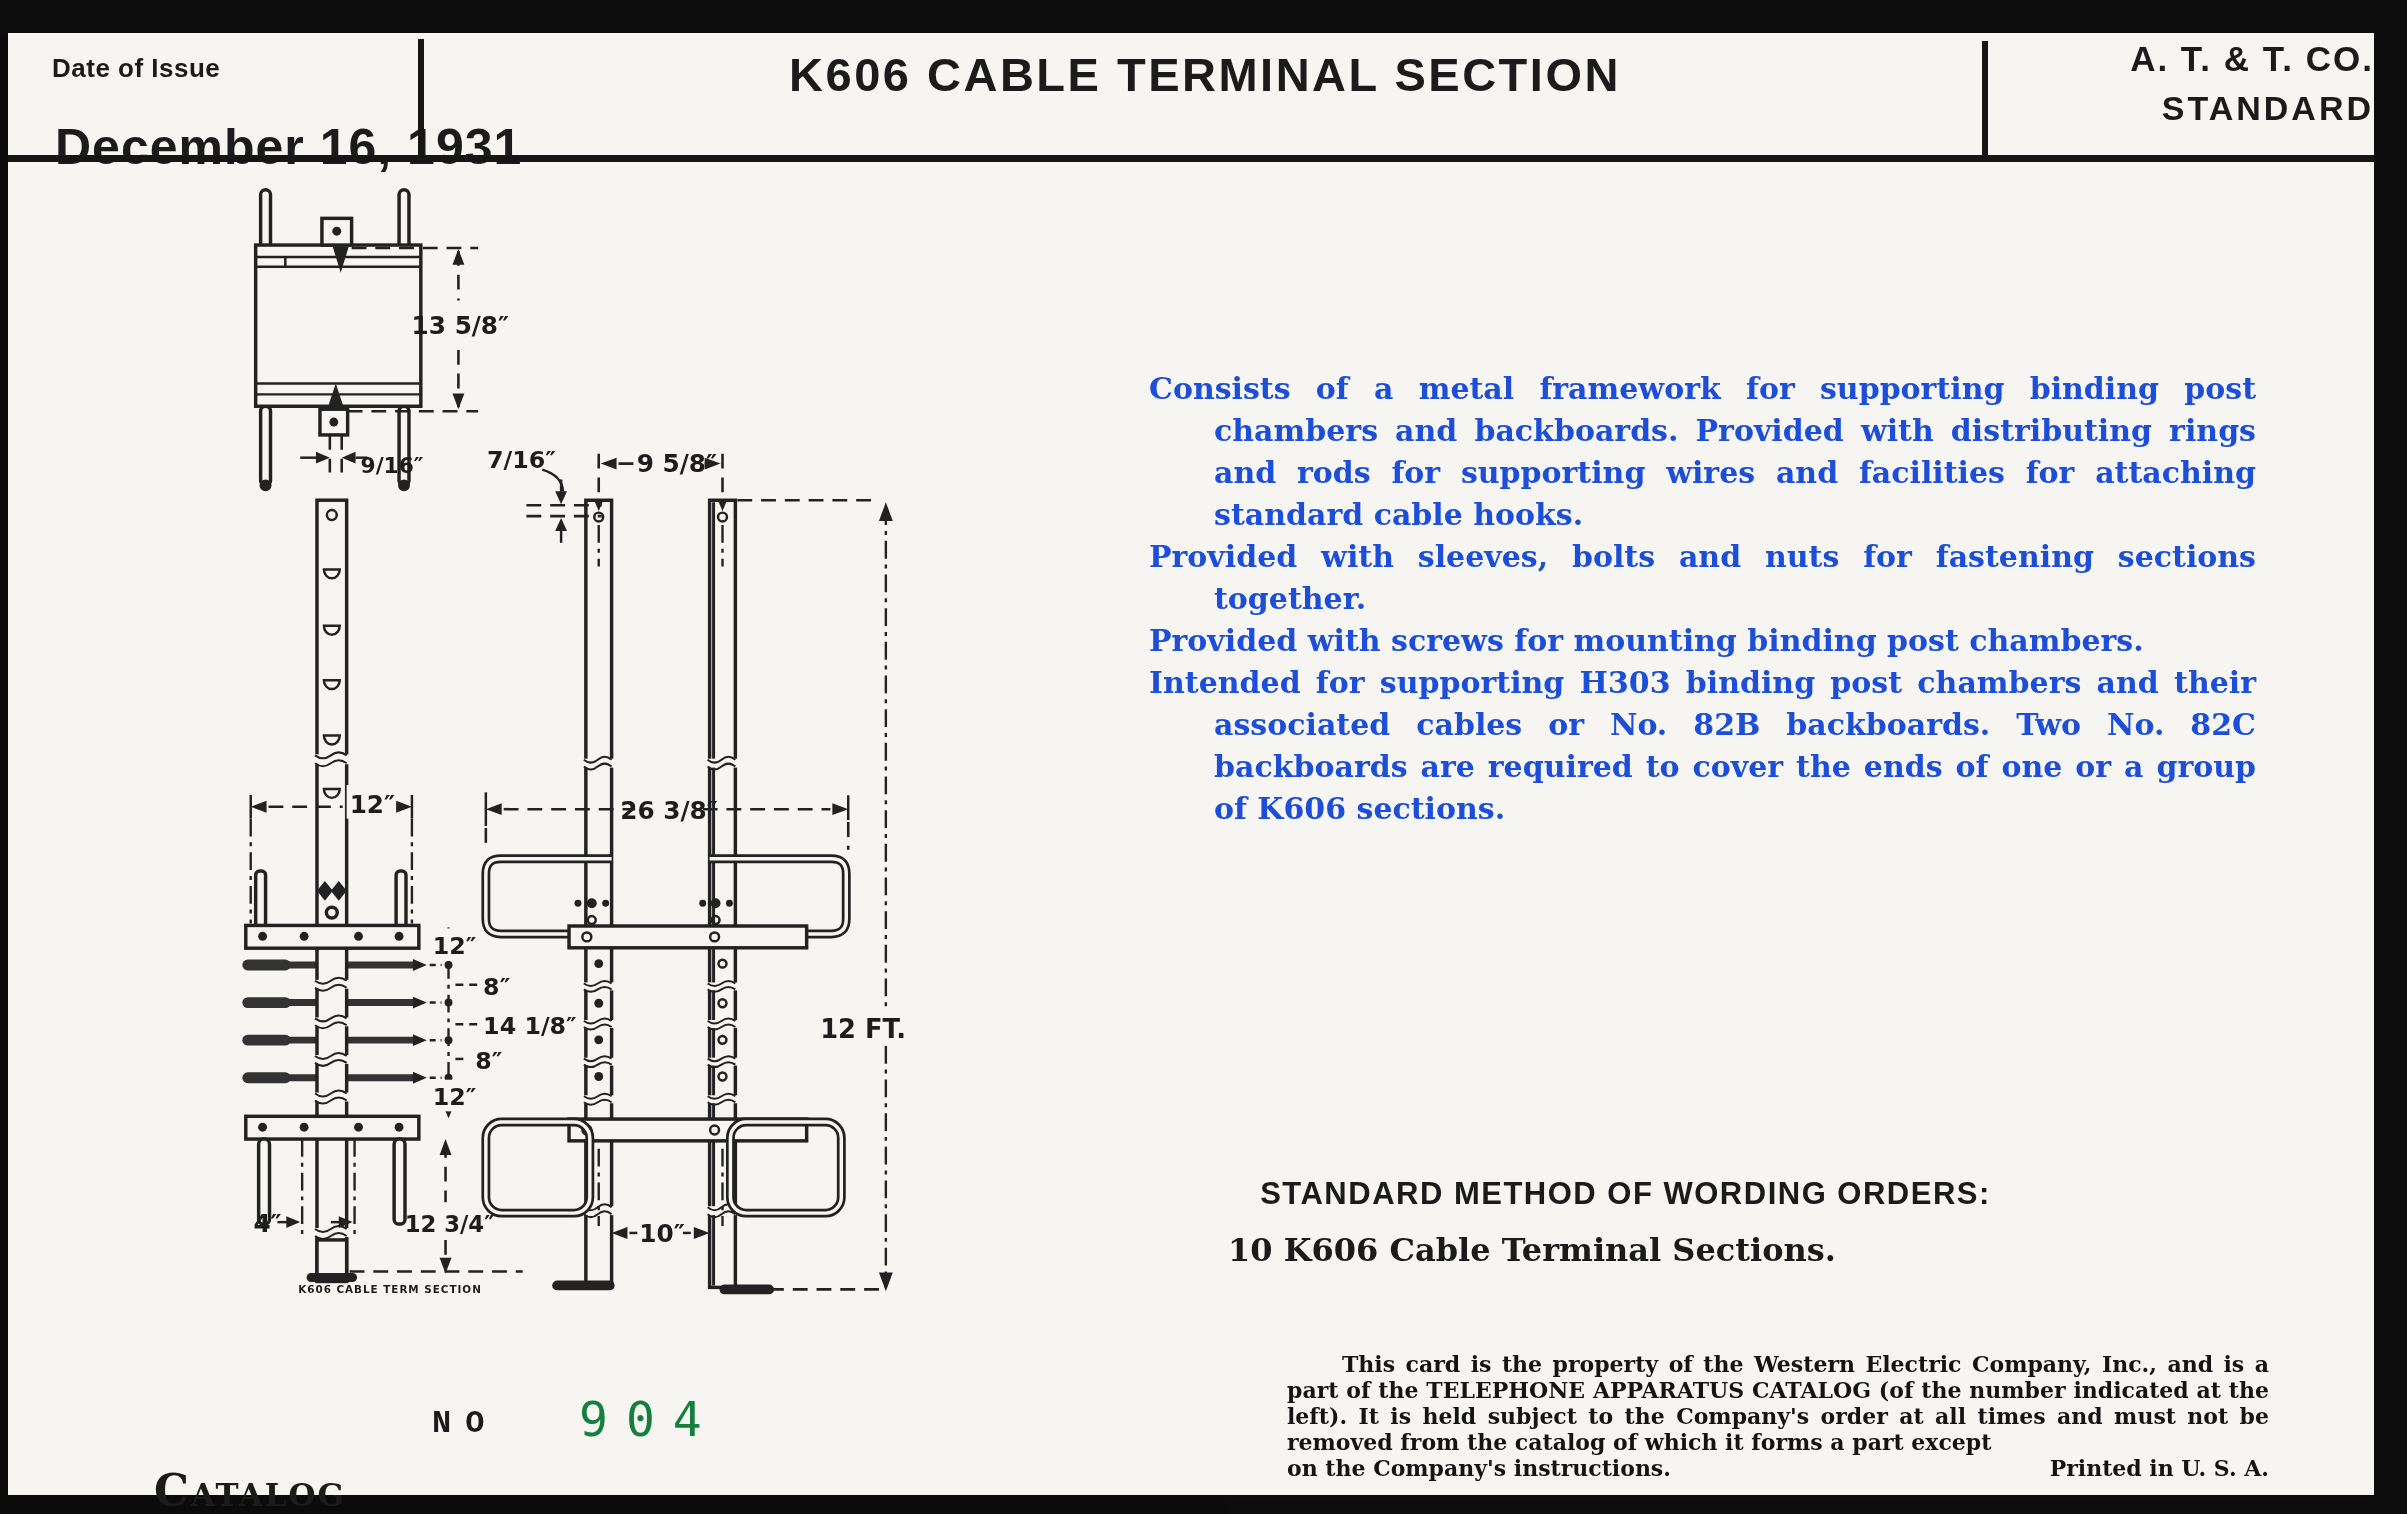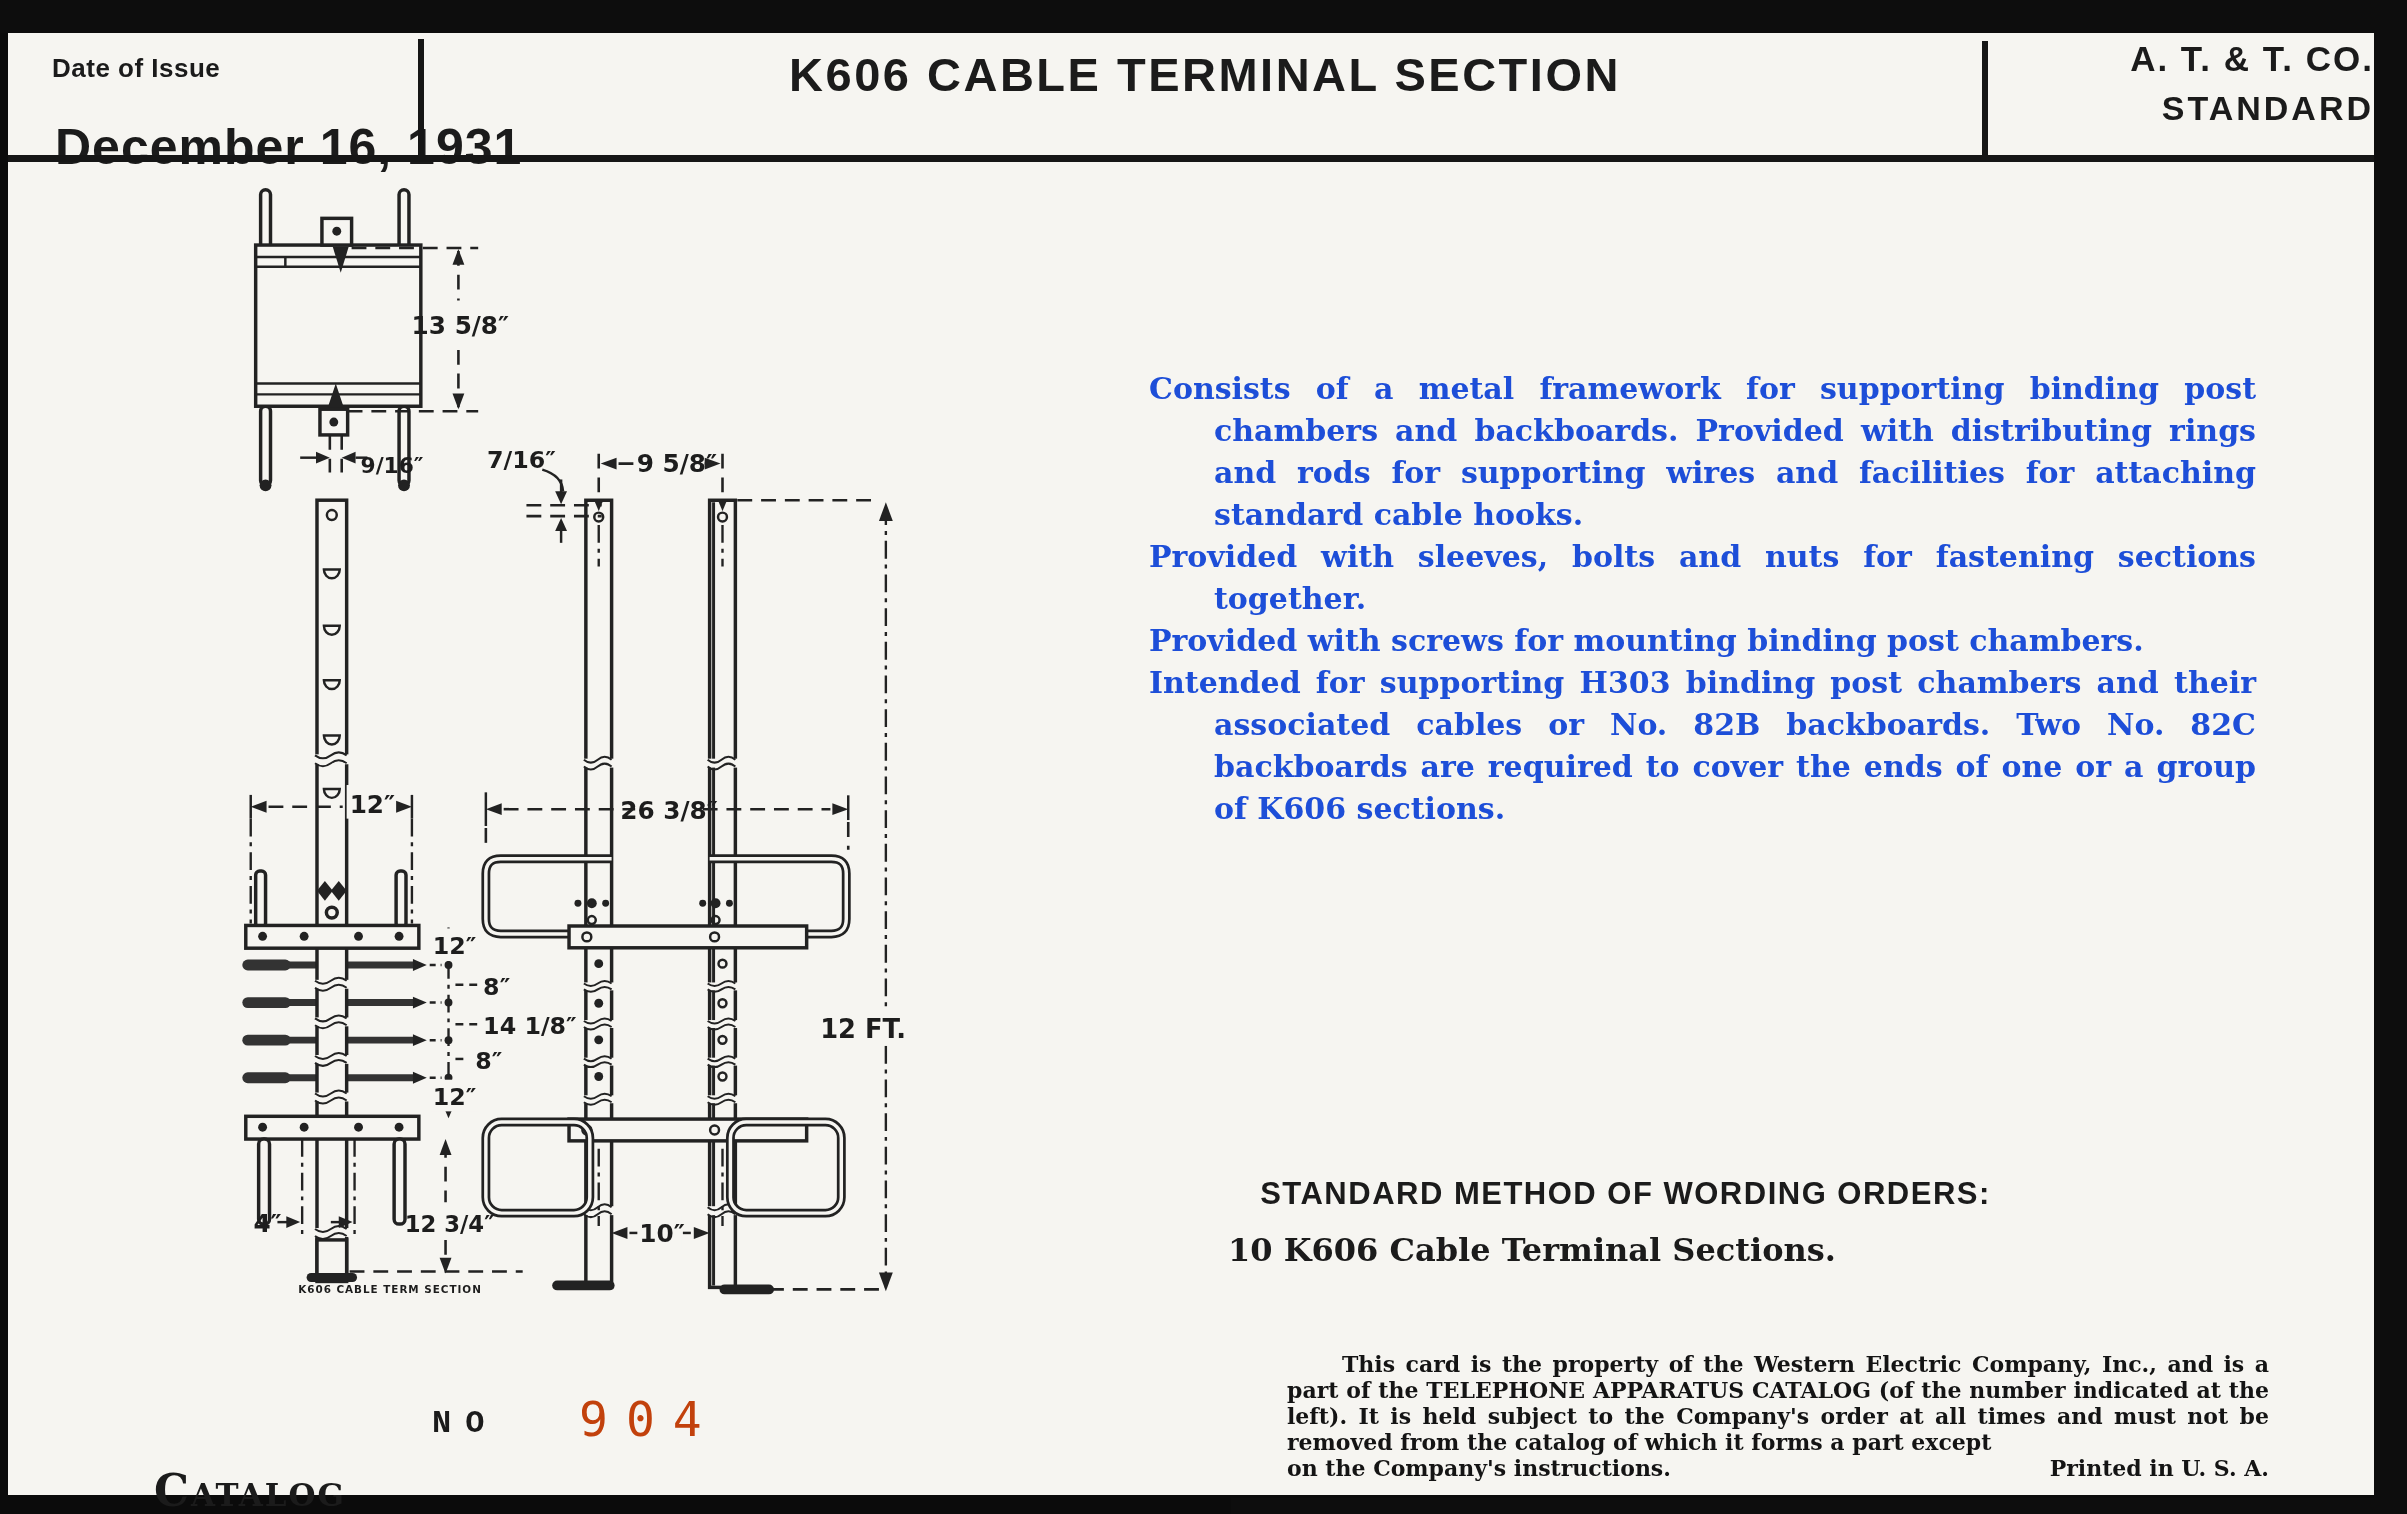--- a/index.html
+++ b/index.html
@@ -29,21 +29,21 @@
   .fine{left:1279px;top:1318px;width:982px;font-family:"DejaVu Serif",serif;font-weight:bold;
         font-size:22px;line-height:26px;color:#141414;}
   .fine p{margin:0;text-align:justify;text-indent:55px;}
   .fine .last{display:flex;justify-content:space-between;text-indent:0;}
   
   .cat-label{left:146px;top:1432px;font-family:"DejaVu Serif",serif;font-weight:bold;
              font-size:44px;font-variant:small-caps;letter-spacing:2px;}
   .cat-no{left:424px;top:1372px;font-family:"Liberation Mono",monospace;font-weight:bold;
           font-size:32px;letter-spacing:14px;}
   .cat-num{left:571px;top:1358px;font-family:"DejaVu Sans Mono",monospace;font-weight:normal;
-           font-size:48px;letter-spacing:18px;color:#c2410c;}
+           font-size:48px;letter-spacing:18px;color:#15803d;}
   
   .bar{position:absolute;background:#0d0d0d;}
   .top-bar{left:0;top:0;width:2408px;height:33px;}
   .right-bar{left:2374px;top:0;width:34px;height:1515px;}
   .bottom-bar{left:1231px;top:1498px;width:1177px;height:17px;}
   .tick{left:1924px;top:1475px;width:7px;height:22px;background:#222;}
   .blob{left:1146px;top:1481px;width:16px;height:18px;background:#111;border-radius:40%;}
   
   svg text{font-family:"DejaVu Sans",sans-serif;font-weight:bold;fill:#1d1d1d;}
   .ln{stroke:#222;stroke-width:3.5;fill:#f6f5f1;}

